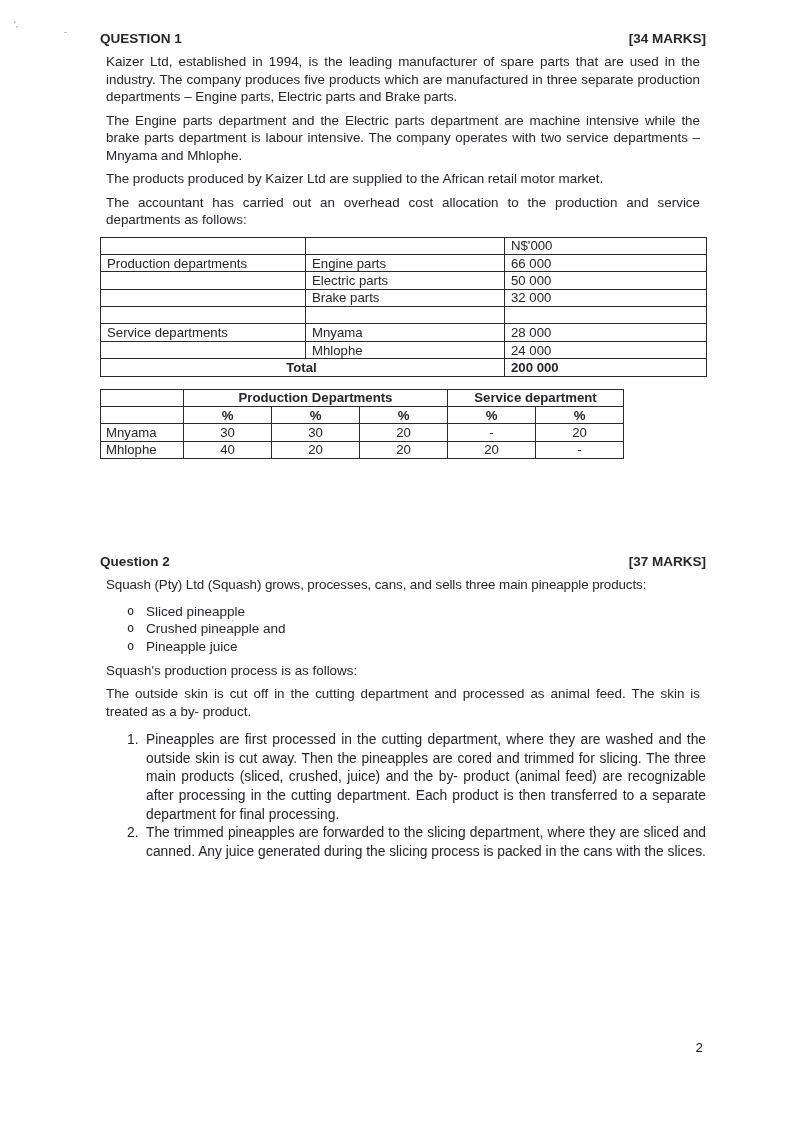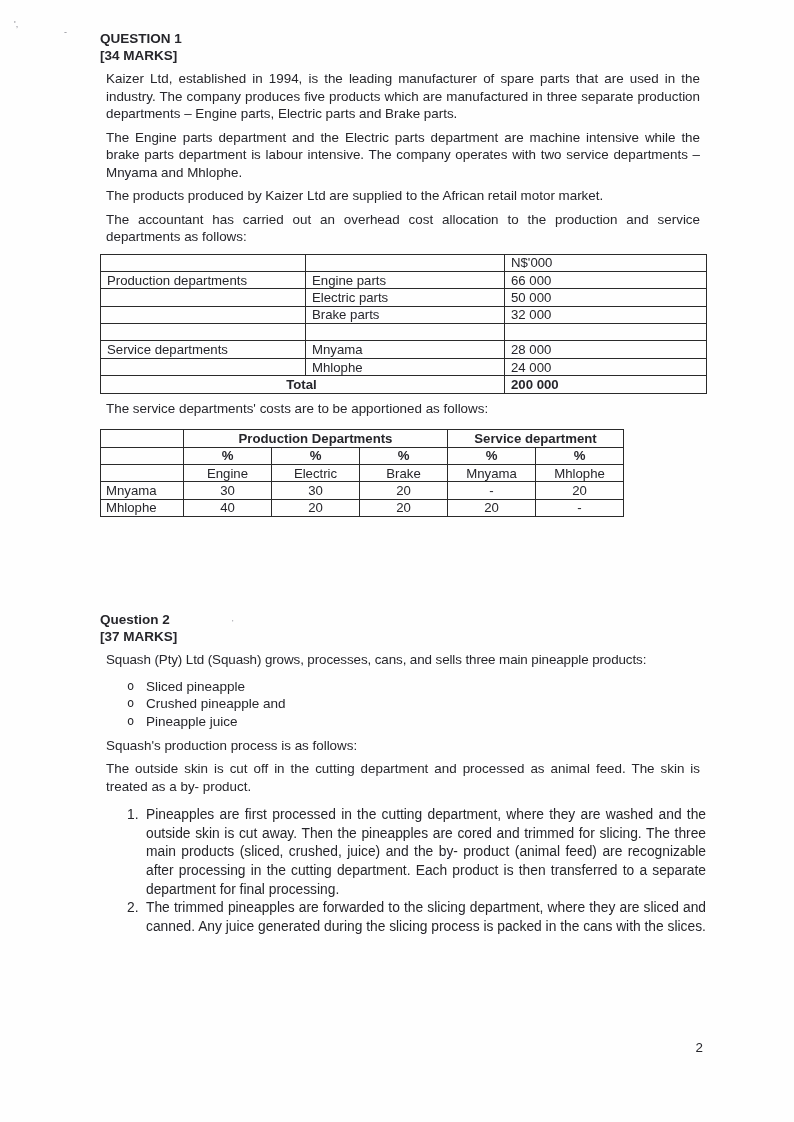--- a/index.html
+++ b/index.html
@@ -23,21 +23,20 @@
     line-height: 17px;
     white-space: nowrap;
   }
   .doc-title sup { font-size: 9px; }
   .heading-row {
     display: flex;
     justify-content: space-between;
     font-weight: bold;
     font-size: 13.5px;
     line-height: 17px;
-    flex-direction: column;
   }
   .q1-row { margin-top: 30px; }
   .q2-row { margin-top: 94px; }
   p.body {
     margin: 6px;
     font-size: 13.4px;
     line-height: 17.5px;
     text-align: justify;
   }
   .p1 { margin-top: 12px; }
@@ -174,21 +173,20 @@
           <td>Mhlophe</td>
           <td>24 000</td>
         </tr>
         <tr>
           <td colspan="2" class="center bold">Total</td>
           <td class="bold">200 000</td>
         </tr>
       </tbody>
     </table>
 
-    <p class="body service-intro">The service departments' costs are to be apportioned as follows:</p>
 
     <table class="tbl2">
       <colgroup>
           <col style="width:83px">
           <col style="width:88px">
           <col style="width:88px">
           <col style="width:88px">
           <col style="width:88px">
           <col style="width:88px">
         </colgroup>
@@ -198,28 +196,20 @@
           <td colspan="3" class="bold">Production Departments</td>
           <td colspan="2" class="bold">Service department</td>
         </tr>
         <tr>
           <td class="rowlabel"></td>
           <td class="bold">%</td>
           <td class="bold">%</td>
           <td class="bold">%</td>
           <td class="bold">%</td>
           <td class="bold">%</td>
-        </tr>
-        <tr>
-          <td class="rowlabel"></td>
-          <td>Engine</td>
-          <td>Electric</td>
-          <td>Brake</td>
-          <td>Mnyama</td>
-          <td>Mhlophe</td>
         </tr>
         <tr>
           <td class="rowlabel">Mnyama</td>
           <td>30</td>
           <td>30</td>
           <td>20</td>
           <td>-</td>
           <td>20</td>
         </tr>
         <tr>

